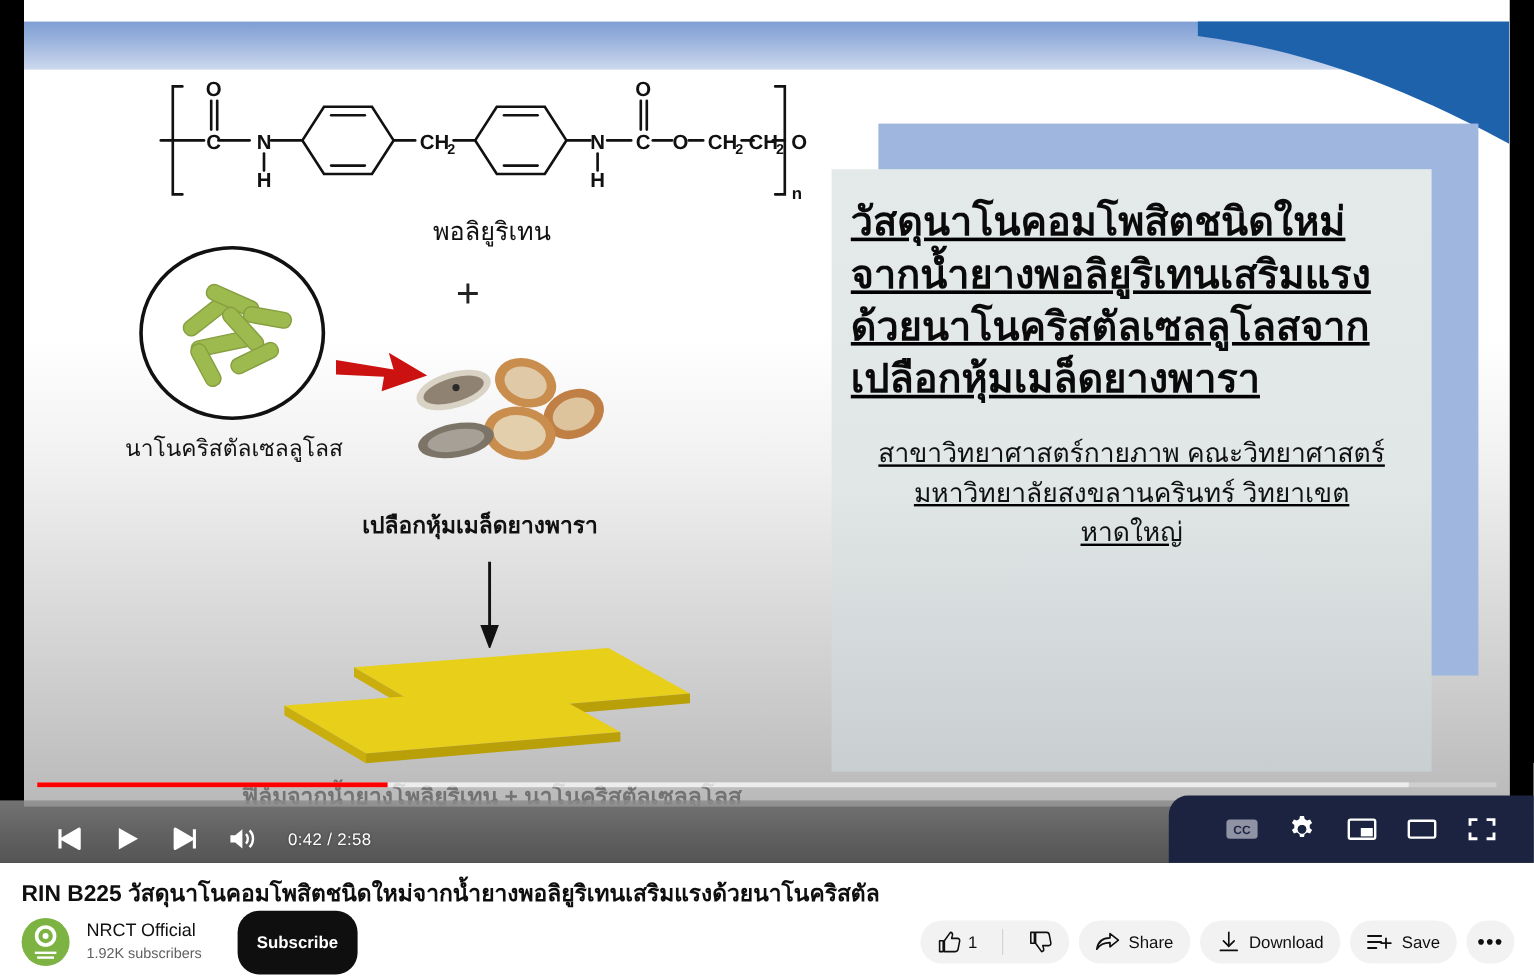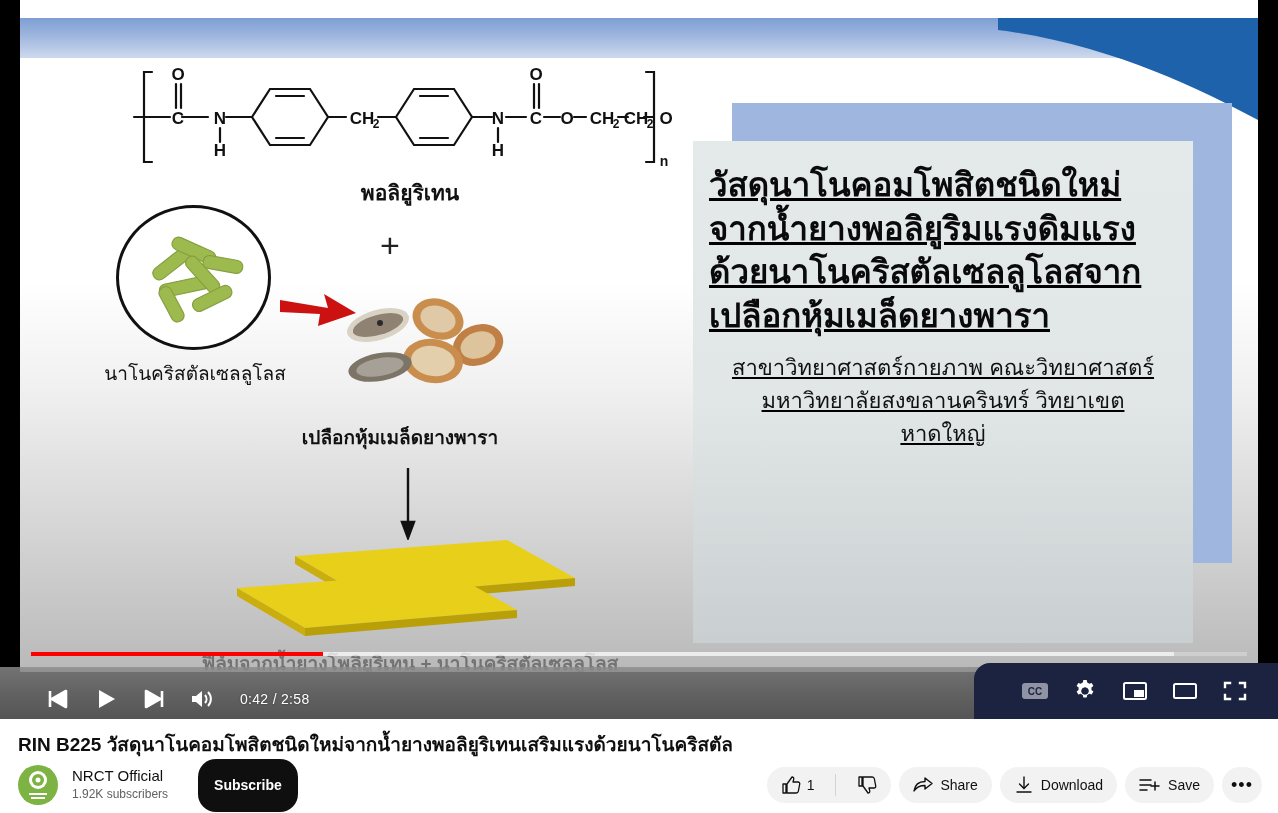--- a/index.html
+++ b/index.html
@@ -36,21 +36,21 @@
     background: linear-gradient(to bottom, #7e9ed4 0%, #9fb6de 45%, #cdd9ee 100%);
   }
   #banner-curve {
     position:absolute; right:0; top:10px; width:260px; height:110px;
   }
 
   
   #chem { position: absolute; left: 110px; top: 58px; width: 560px; height: 118px; }
   #chem-label {
     position:absolute; left:110px; top:176px; width:560px;
-    text-align:center; font-size:21px; font-weight:bold; color:#111;
+    text-align:center; font-size:21px; font-weight:normal; color:#111;
   }
   #plus-sign {
     position:absolute; left:360px; top:226px; font-size:34px; color:#222; font-weight:400;
   }
 
   
   #ncc-circle {
     position:absolute; left:96px; top:205px; width:155px; height:145px;
     border: 3px solid #111; border-radius: 50%;
     background: #fff;
@@ -92,21 +92,21 @@
     padding: 22px 16px 0 16px;
     text-decoration: underline;
   }
   .title-line {
     font-size: 33px; font-weight: bold; color:#0a0a0a;
     line-height: 1.32; text-align:left; letter-spacing:0px;
   }
   .sub-line {
     font-size: 22px; color:#111; line-height:1.5; text-align:center;
   }
-  #subtitle-block { margin-top: 14px; }
+  #subtitle-block { margin-top: 24px; }
 
   
   #progress-row {
     position:absolute; left:0; bottom:52px; width:1278px; height:22px;
   }
   #prog-track {
     position:absolute; left:31px; top:7px; width:1216px; height:4px;
     background: rgba(255,255,255,0.28);
   }
   #prog-loaded {
@@ -309,21 +309,21 @@
         <polygon points="22,58 90,98 90,106 22,66" fill="#c9ae0d"></polygon>
         <polygon points="90,98 302,80 302,88 90,106" fill="#b99f08"></polygon>
       </g>
     </svg>
 
     <div id="film-caption">ฟิล์มจากน้ำยางโพลิยูริเทน + นาโนคริสตัลเซลลูโลส</div>
 
     <div id="panel-blue"></div>
     <div id="panel-grey">
       <div class="title-line">วัสดุนาโนคอมโพสิตชนิดใหม่</div>
-      <div class="title-line">จากน้ำยางพอลิยูริมแรงดิมแรง</div>
+      <div class="title-line">จากน้ำยางพอลิยูริเทนเสริมแรง</div>
       <div class="title-line">ด้วยนาโนคริสตัลเซลลูโลสจาก</div>
       <div class="title-line">เปลือกหุ้มเมล็ดยางพารา</div>
       <div id="subtitle-block">
         <div class="sub-line">สาขาวิทยาศาสตร์กายภาพ คณะวิทยาศาสตร์</div>
         <div class="sub-line">มหาวิทยาลัยสงขลานครินทร์ วิทยาเขต</div>
         <div class="sub-line">หาดใหญ่</div>
       </div>
     </div>
   </div>
 

